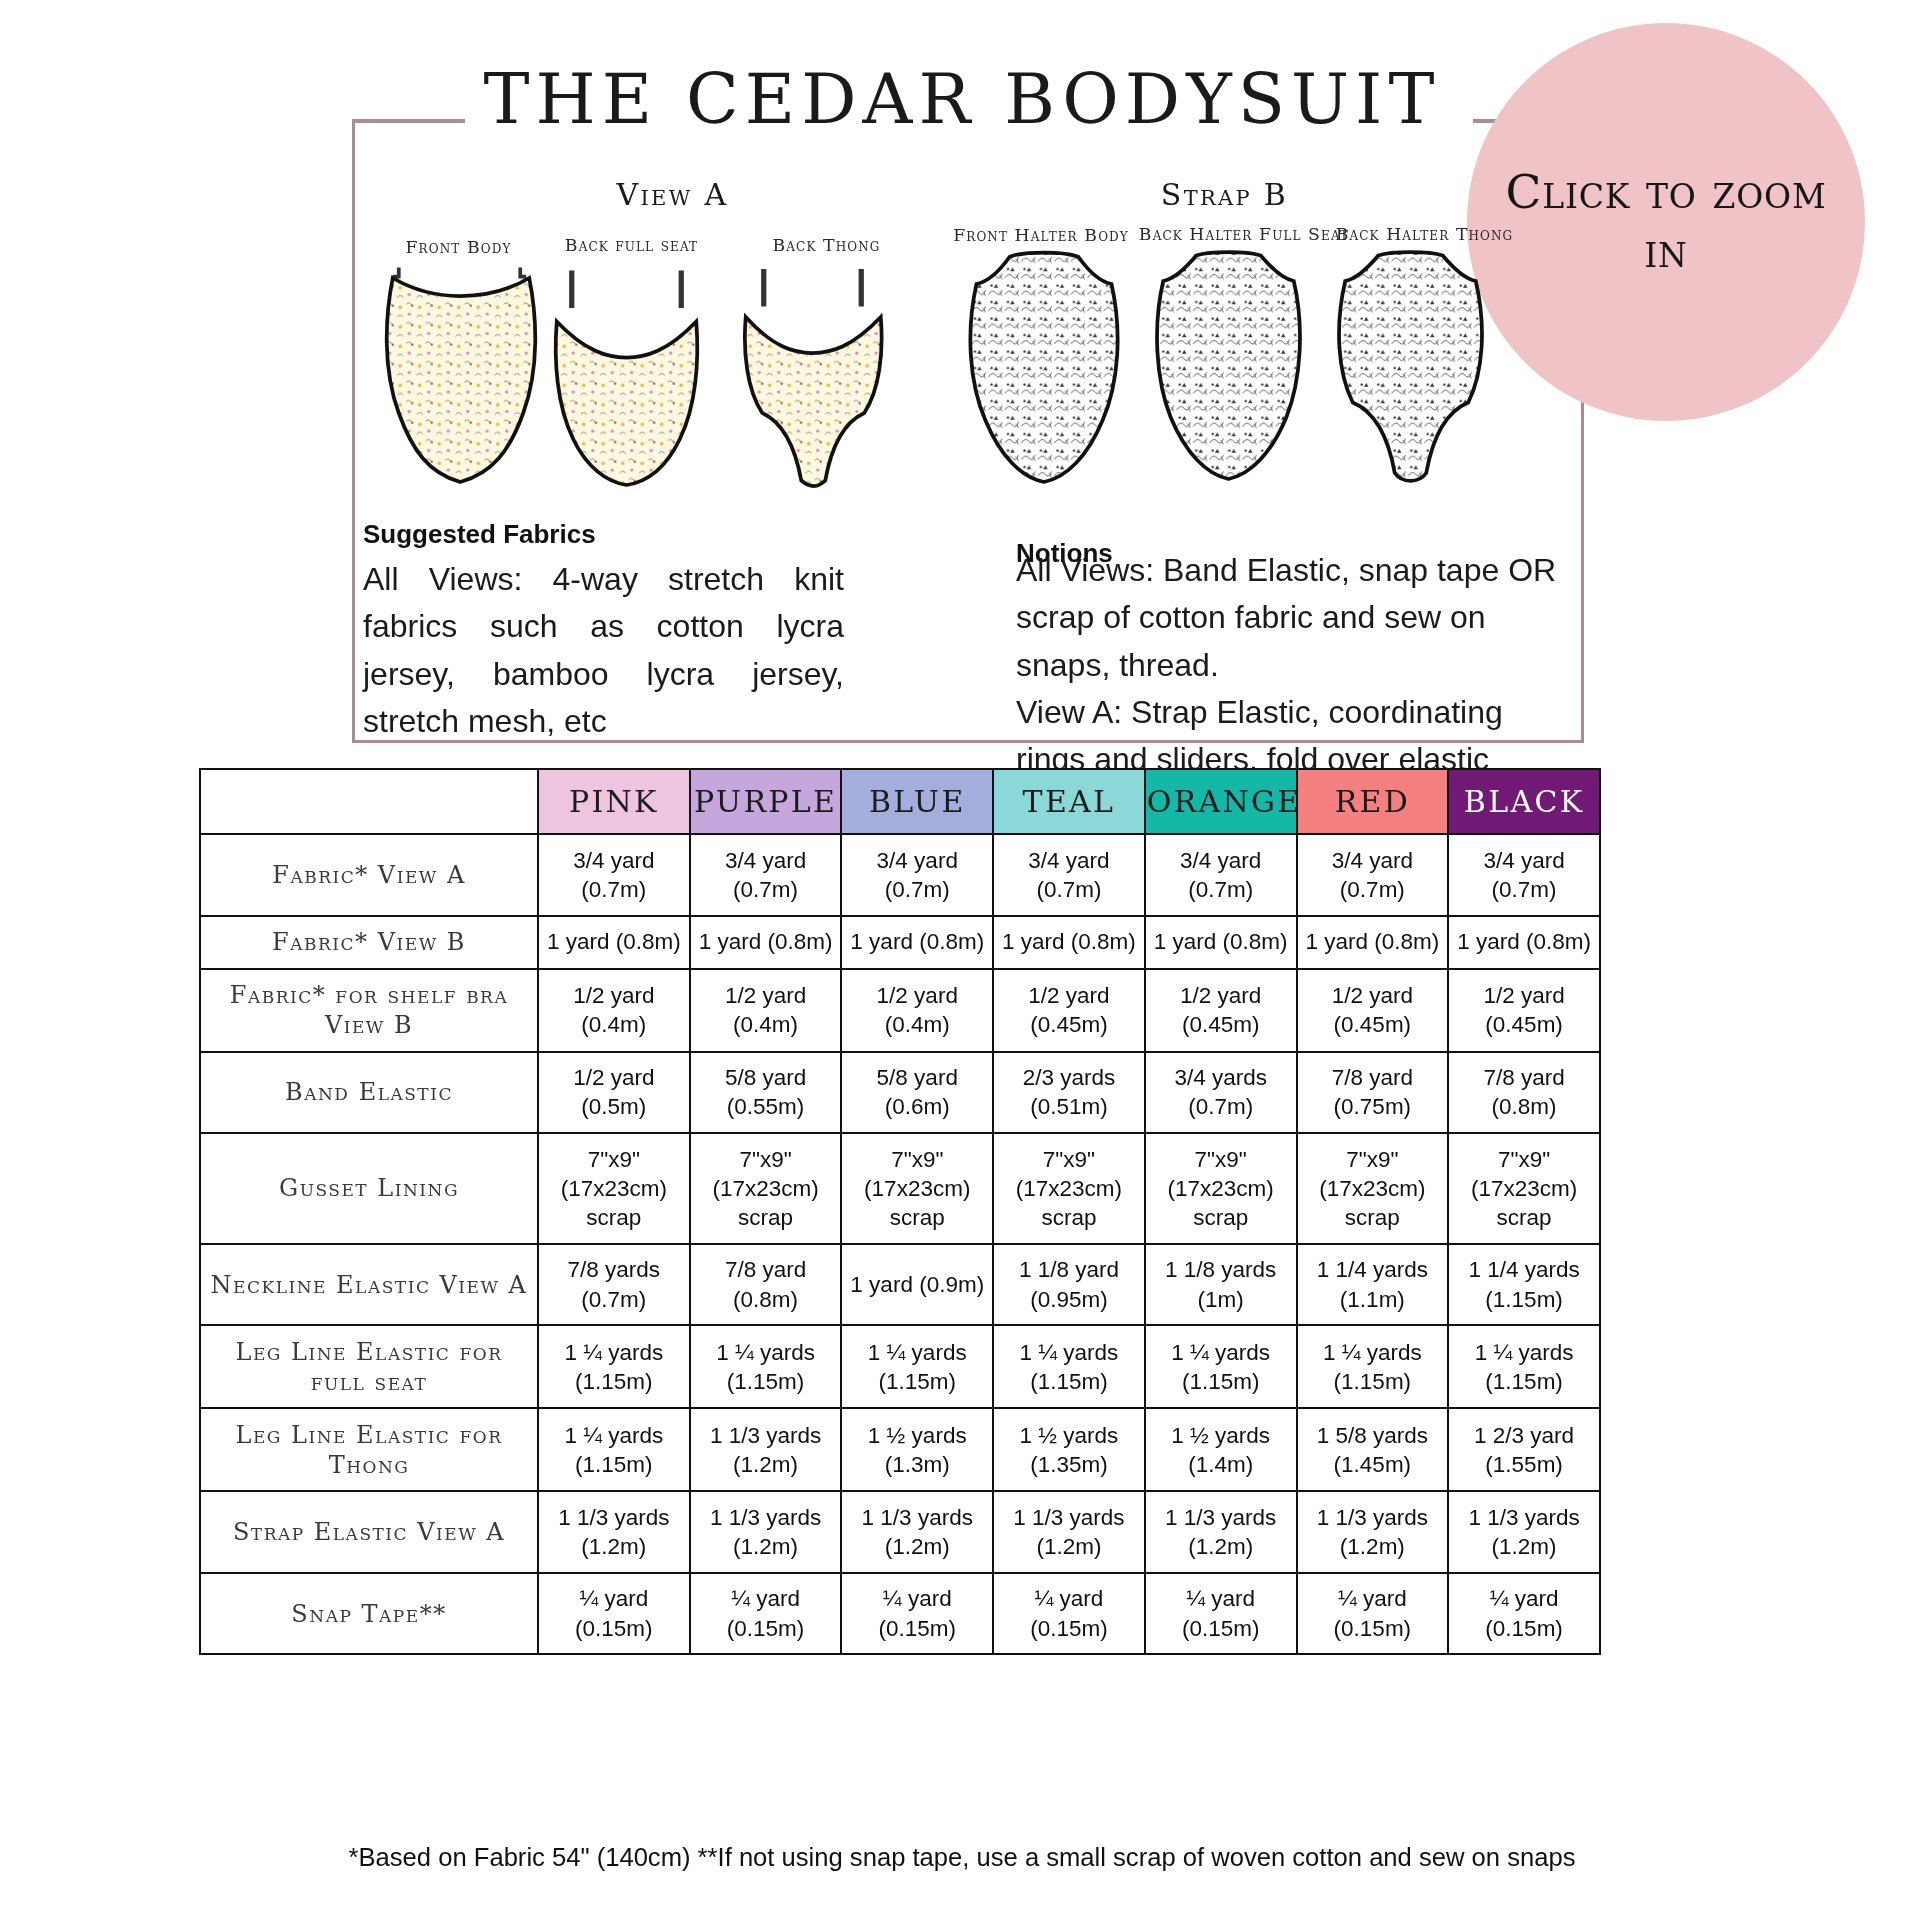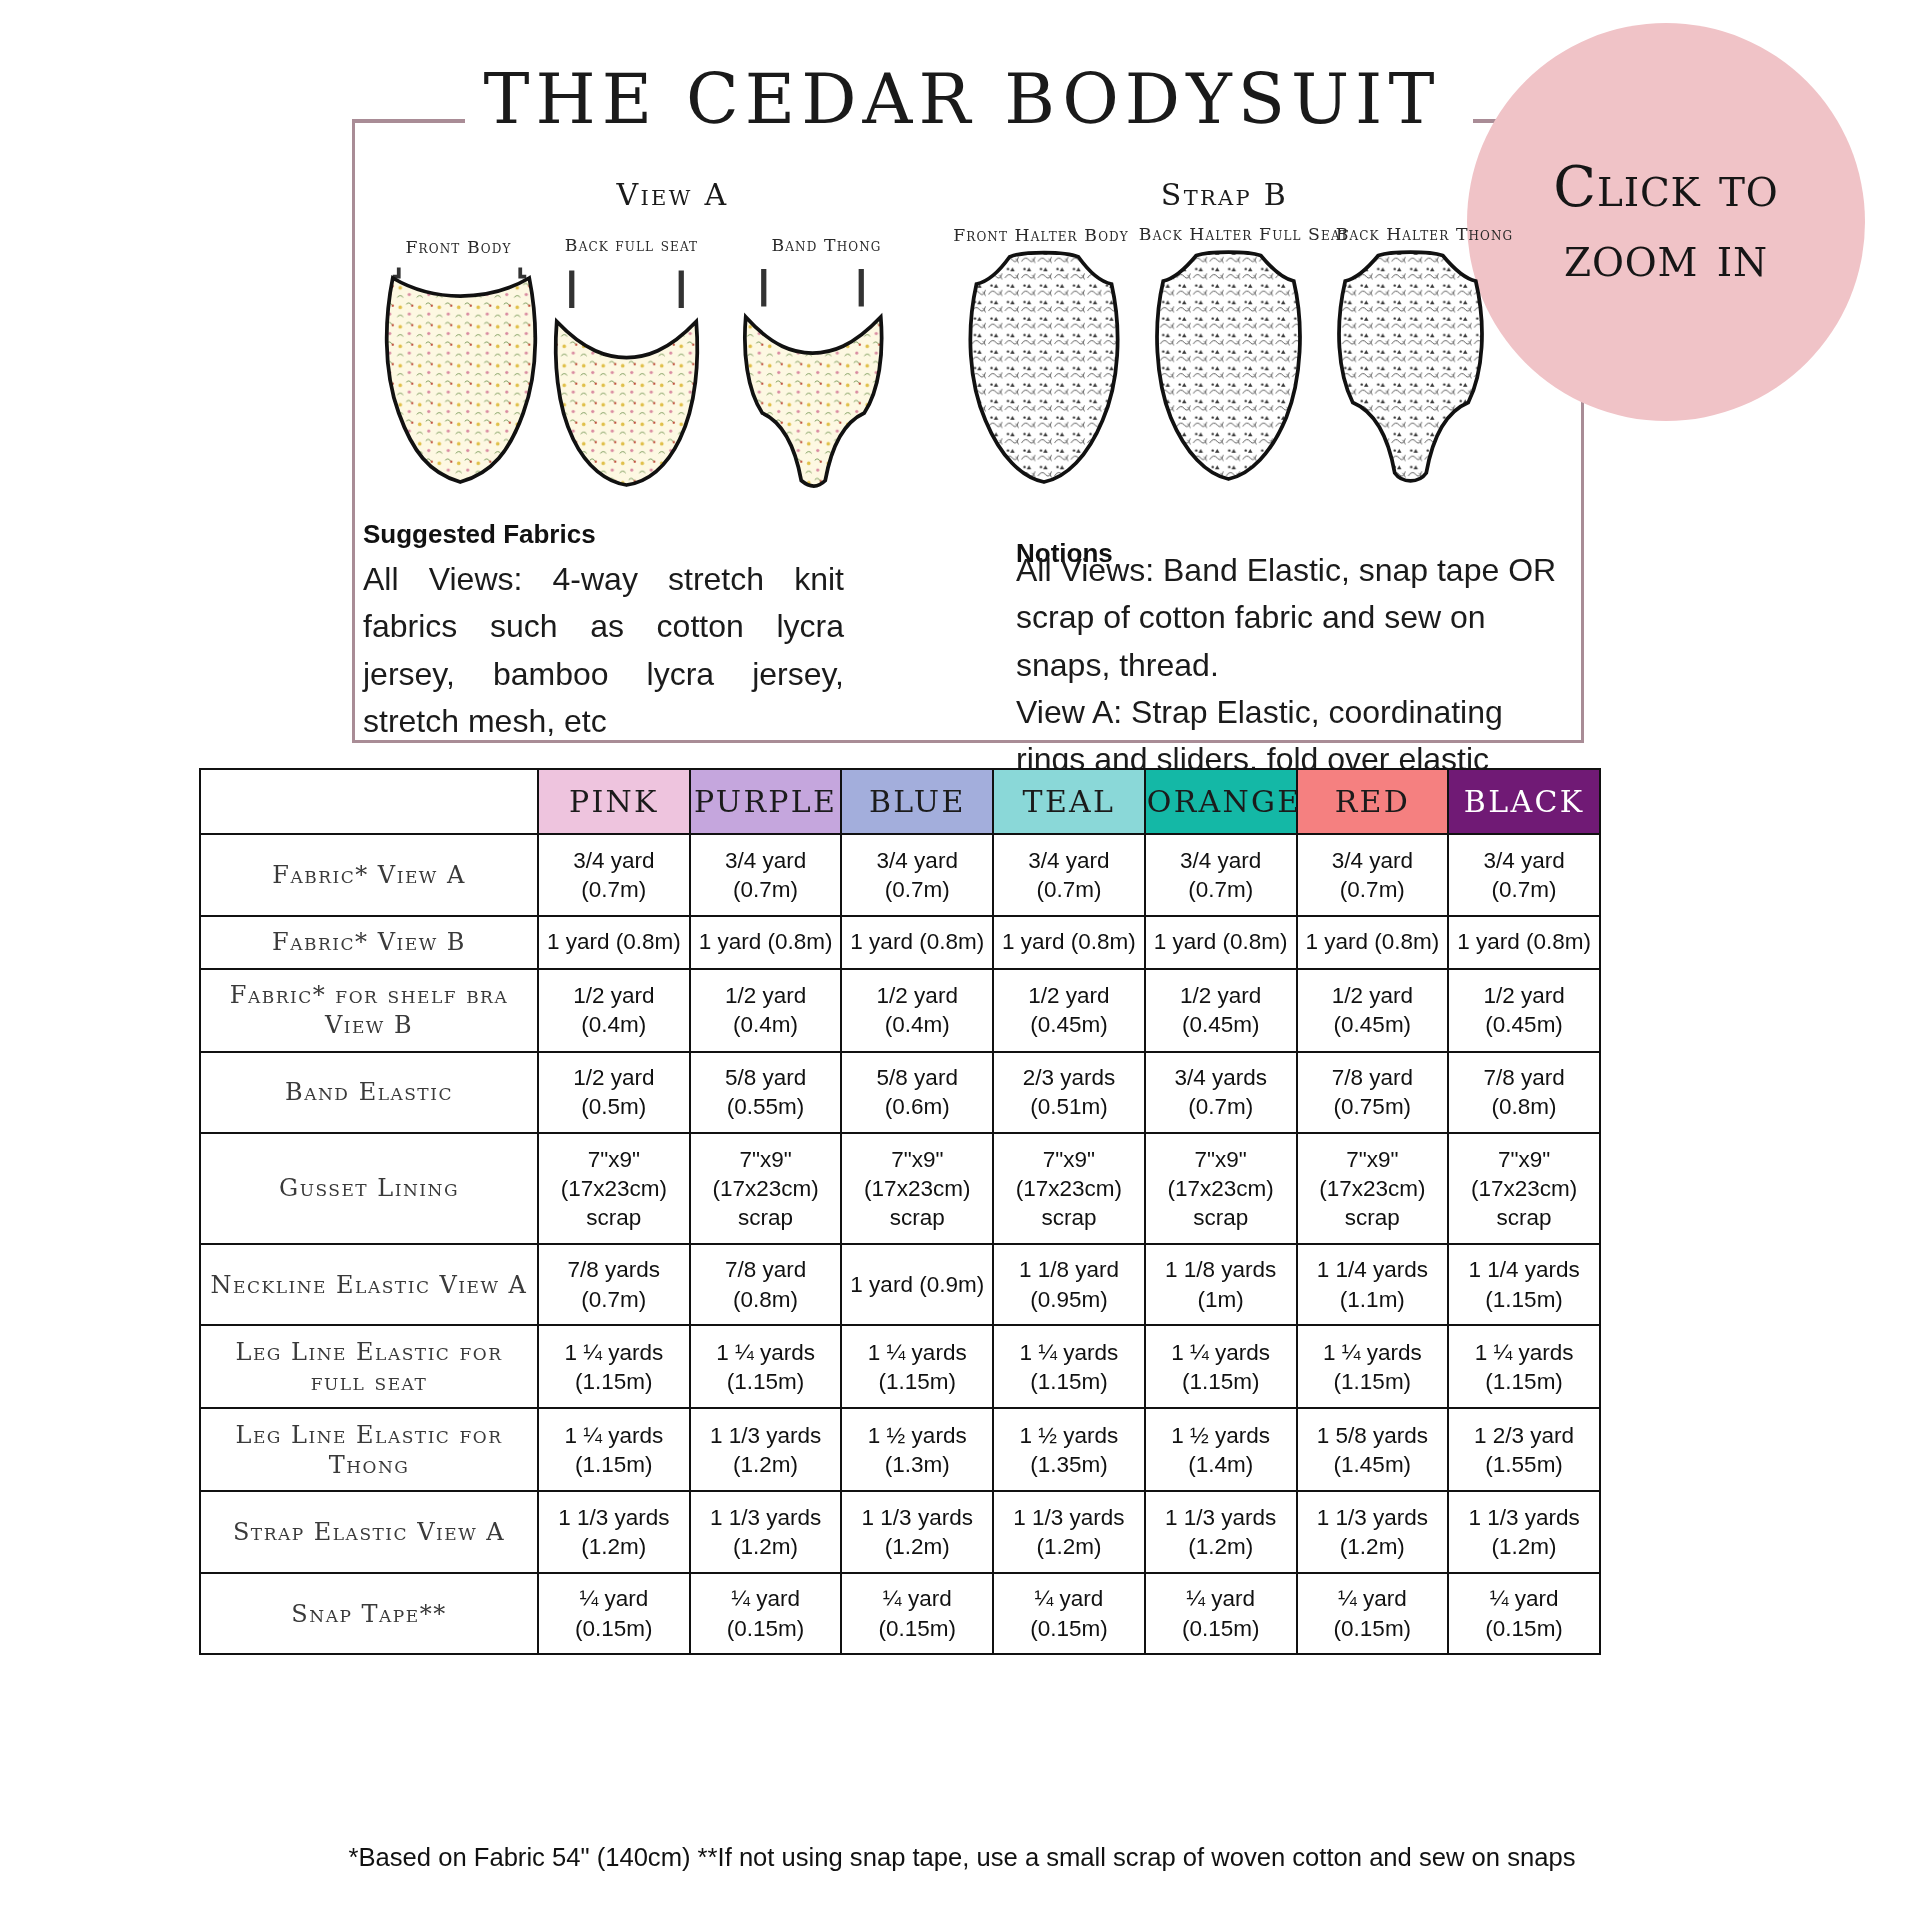--- a/index.html
+++ b/index.html
@@ -51,21 +51,21 @@
     position: absolute;
     left: 1467px; top: 22.5px;
     width: 398px; height: 398px;
     border-radius: 50%;
     background: #f0c3c7;
     display: flex; align-items: center; justify-content: center;
     text-align: center;
   }
   .zoom-badge span {
     font-family: "DejaVu Serif", serif;
-    font-size: 56px;
+    font-size: 47px;
     line-height: 1.25;
     color: #161616;
     letter-spacing: 0.8px;
     font-variant: small-caps;
     padding: 0 30px;
   }
 
   
   .view-label {
     position: absolute;
@@ -172,21 +172,21 @@
   <div class="frame-top-right"></div>
   <div class="frame"></div>
 
   <div class="zoom-badge">
     <span>Click to zoom in</span>
   </div>
 
   <div class="view-label view-a-label">View A</div>
   <div class="fig-label" style="left:376px; top:237px; width:165px;">Front Body</div>
   <div class="fig-label" style="left:534px; top:235px; width:195px;">Back full seat</div>
-  <div class="fig-label" style="left:740px; top:235px; width:173px;">Band Thong</div>
+  <div class="fig-label" style="left:740px; top:235px; width:173px;">Back Thong</div>
 
   <svg class="fig" style="left:376px; top:263px;" width="173" height="225" viewBox="0 0 230 300">
     <defs>
       <pattern id="floral" width="26" height="26" patternUnits="userSpaceOnUse">
         <rect width="26" height="26" fill="#fdf8e2"></rect>
         <circle cx="6" cy="7" r="2.4" fill="#e0c04a"></circle>
         <circle cx="18" cy="16" r="2.1" fill="#d98aa0"></circle>
         <path d="M2 20 q4 -5 8 0" stroke="#7a9a5a" stroke-width="1.3" fill="none"></path>
         <path d="M14 3 q4 -4 7 1" stroke="#7a9a5a" stroke-width="1.3" fill="none"></path>
         <circle cx="22" cy="5" r="1.6" fill="#c0533f"></circle>

